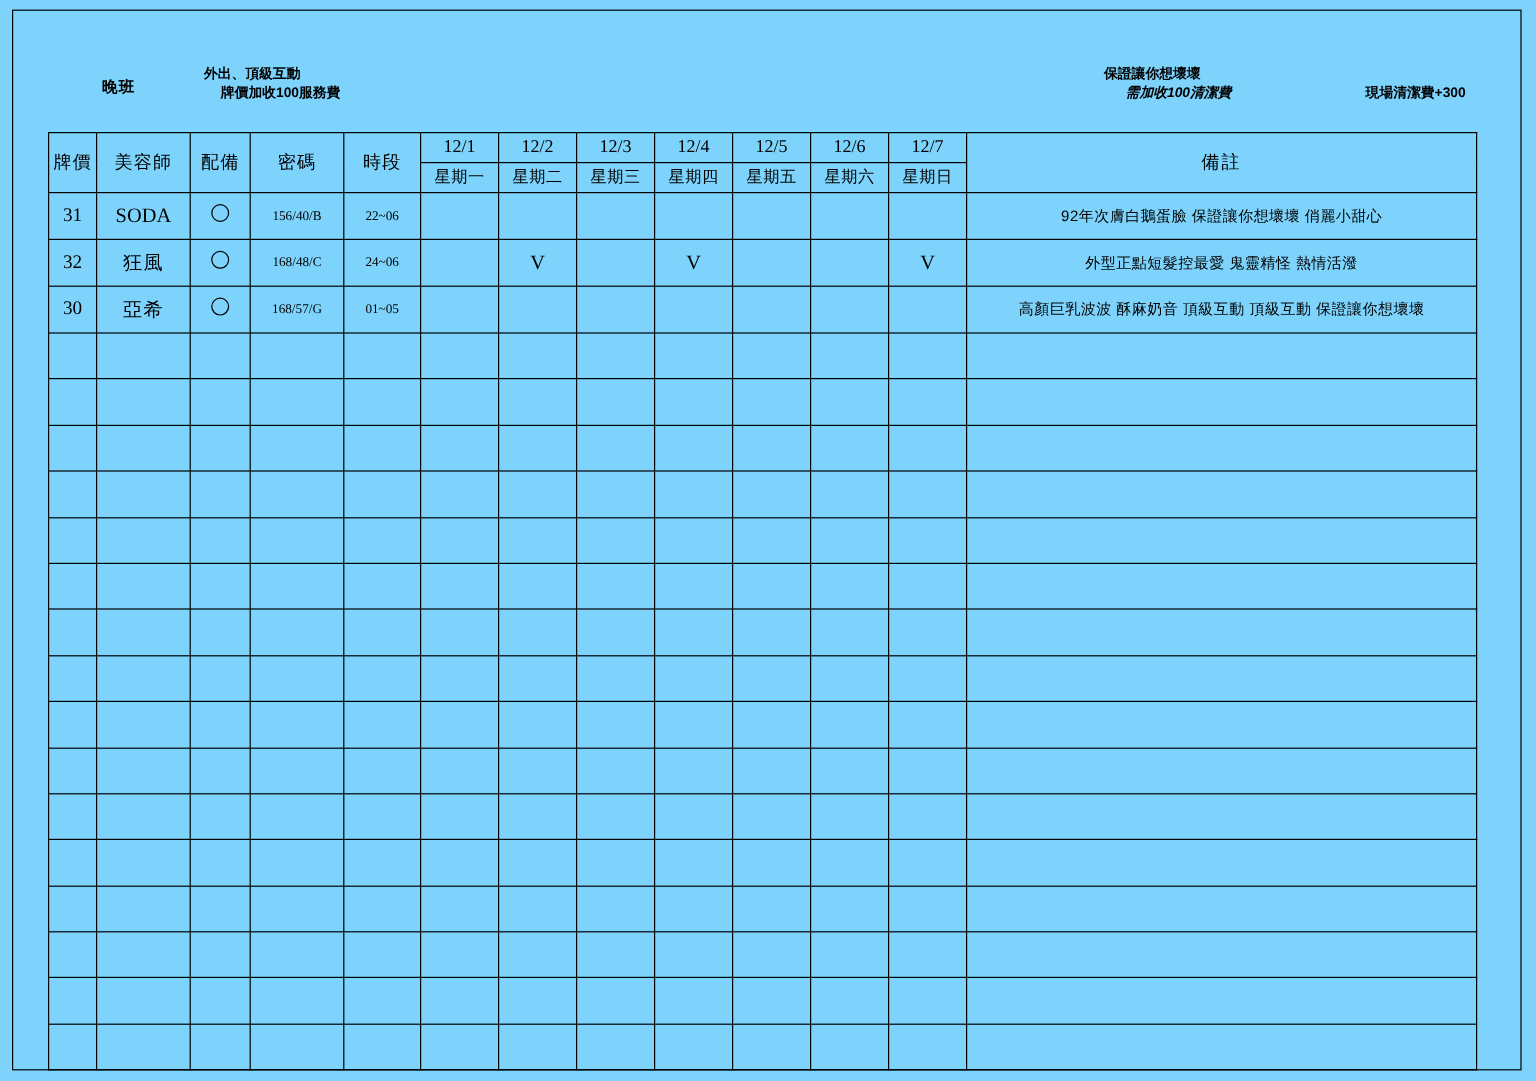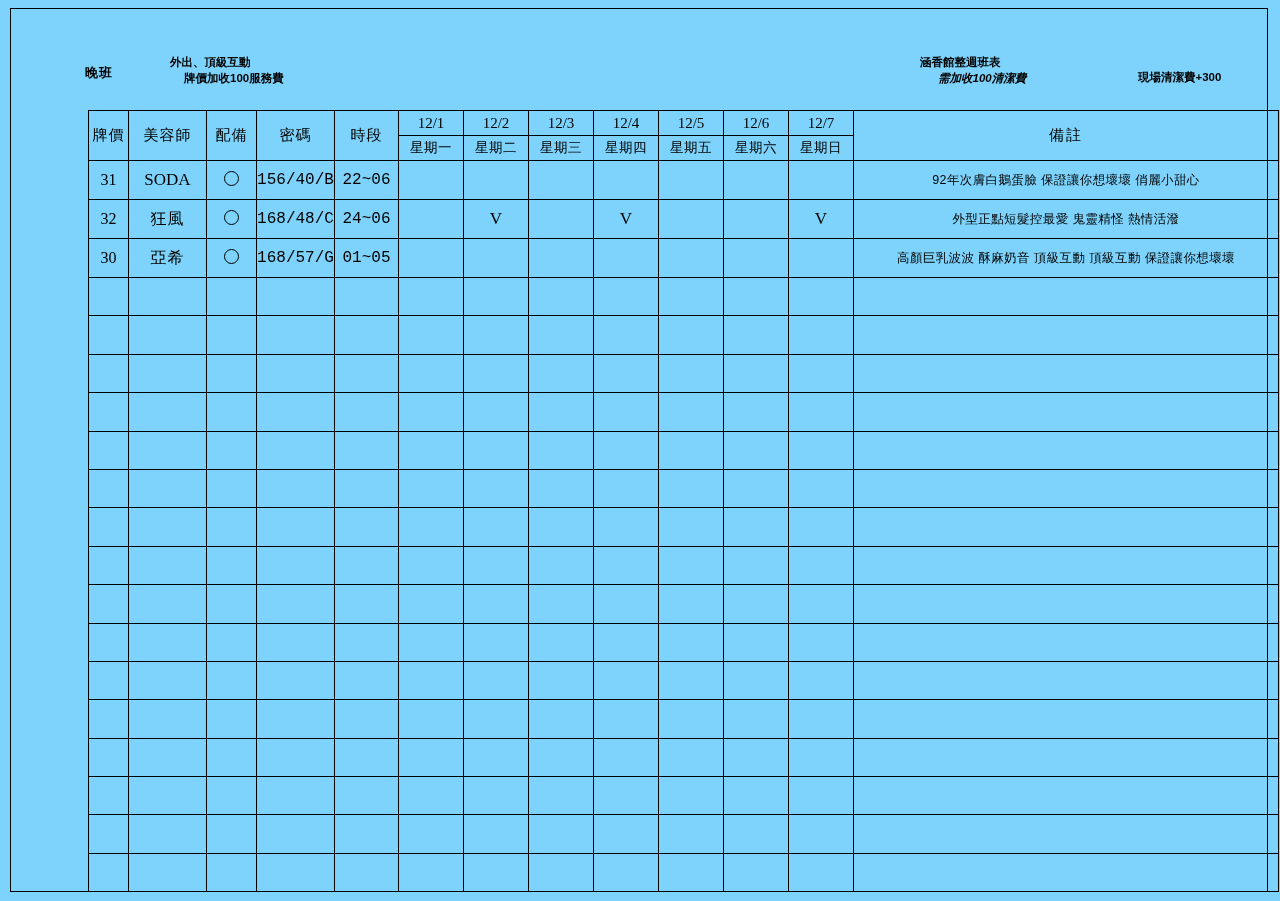--- a/index.html
+++ b/index.html
@@ -94,21 +94,20 @@
   .tbl-wrap {
     position: absolute;
     left: 40px;
     top: 110px;
     width: 1200px;
   }
   table.sched {
     border-collapse: collapse;
     width: 1128px;
     table-layout: fixed;
-    margin-left: 48px;
   }
   table.sched td, table.sched th {
     border: 1px solid #000;
     padding: 0;
     text-align: center;
     vertical-align: middle;
     font-weight: normal;
   }
   
   col.c-price  { width: 40px; }
@@ -163,22 +162,22 @@
     text-align: center;
   }
   .circle-mark {
     display: inline-block;
     width: 15px;
     height: 15px;
     border: 1.3px solid #000;
     border-radius: 50%;
   }
   .cell-code, .cell-time {
-    font-family: Liberation Mono, monospace;
-    font-size: 16px;
+    font-family: Liberation Serif, serif;
+    font-size: 11px;
   }
   .cell-v {
     font-family: "Liberation Serif", serif;
     font-size: 17px;
     font-weight: bold;
   }
   .cell-note {
     text-align: left;
     padding-left: 8px;
     font-family: "Liberation Sans", sans-serif;
@@ -197,21 +196,21 @@
   <div class="header">
     <div class="hdr-shift">晚班</div>
 
     <div class="hdr-note-left">
       <div class="l1">外出、頂級互動</div>
       <div class="l2">牌價加收100服務費</div>
     </div>
 
 
     <div class="hdr-note-right">
-      <div class="l1">涵香館整週班表</div>
+      <div class="l1">保證讓你想壞壞</div>
       <div class="l2">需加收100清潔費</div>
     </div>
 
     <div class="hdr-note-far">現場清潔費+300</div>
   </div>
 
   <div class="tbl-wrap">
     <table class="sched">
       <colgroup>
         <col class="c-price">

